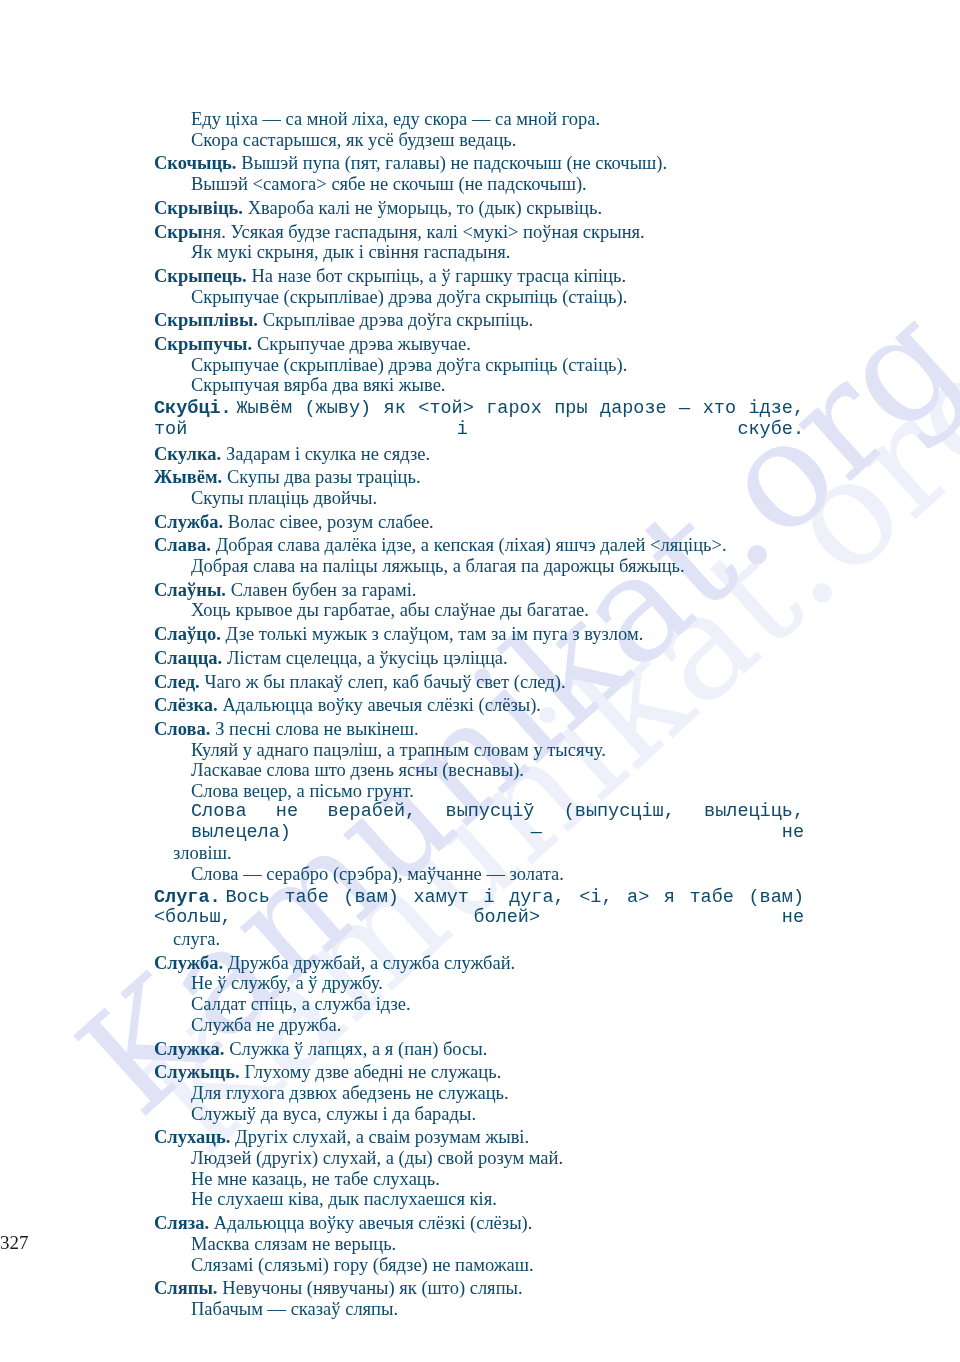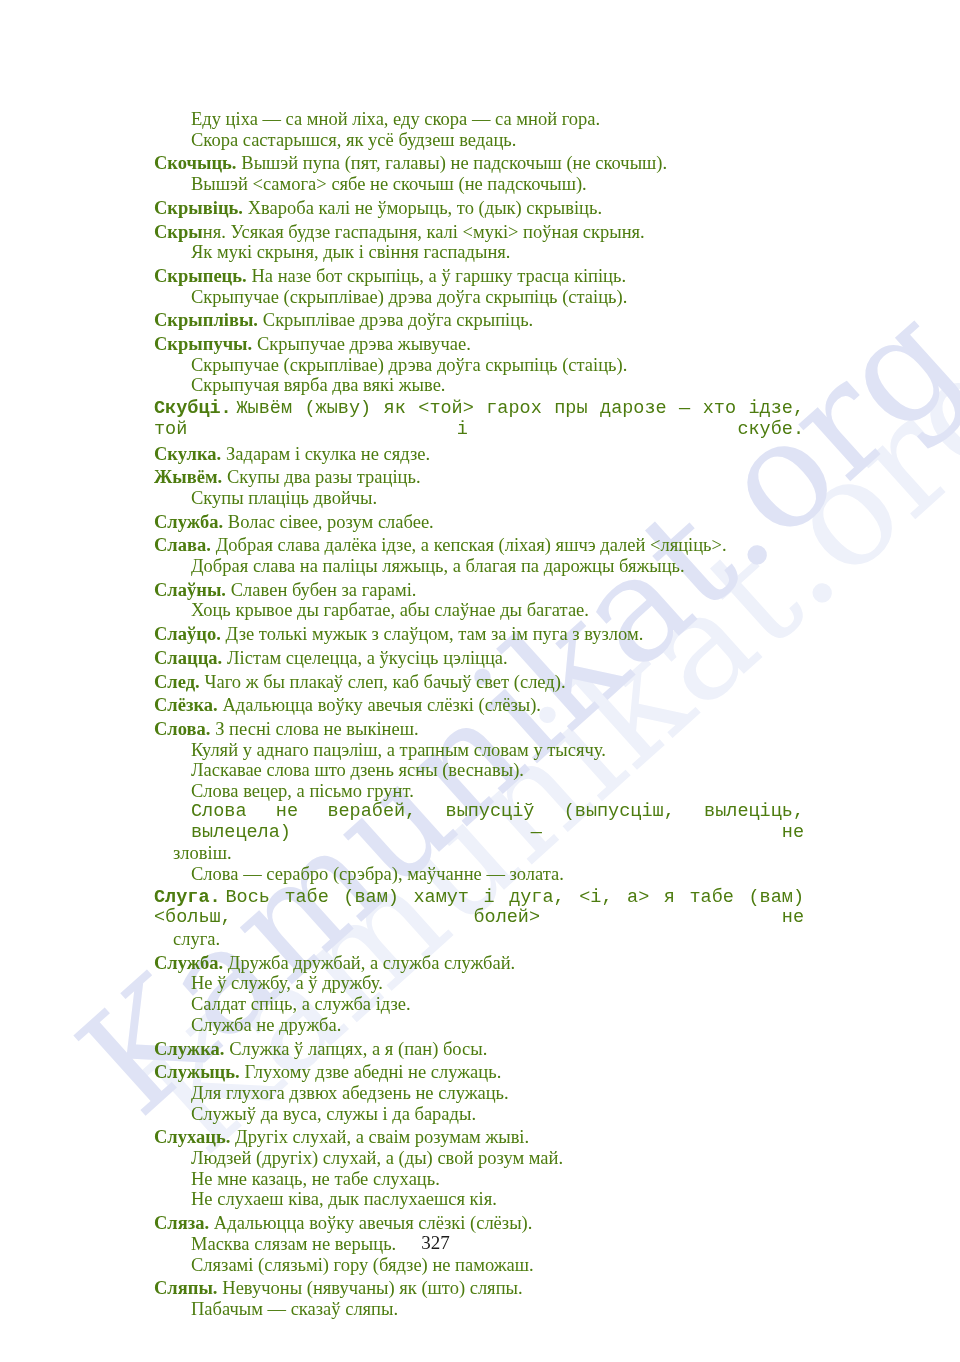--- a/index.html
+++ b/index.html
@@ -20,40 +20,39 @@
     user-select:none;
   }
   .wm-ghost{left:585px;top:748px;color:#eef1fa;}
   .wm-main{left:520px;top:710px;color:#dfe3f5;}
   .content{
     position:absolute;
     left:154px;top:109px;
     width:650px;
     font-size:18.5px;
     line-height:20.7px;
-    color:#4d7c0f;
+    color:#0c4a6e;
   }
   .line{white-space:nowrap;}
   .line.head{margin-top:3px;}
   .line.sub{padding-left:37px;}
   .line.wrap{padding-left:19px;}
   .line.just{
     white-space:normal;
     text-align:justify;
     text-align-last:justify;
     font-family:Liberation Mono, monospace;
   }
   .line b{font-weight:bold;}
   .line b + .t{margin-left:0.26em;}
   .line .mid + .t{margin-left:0.26em;}
   .page-number{
     position:absolute;
     left:0;top:1232px;
     width:871px;
-    text-align:center;
     font-size:19px;
     color:#1b1b1b;
   }
 </style>
 </head>
 <body>
 
 <div class="page">
 
   <div class="watermark wm-ghost">Kamunikat.org</div>

